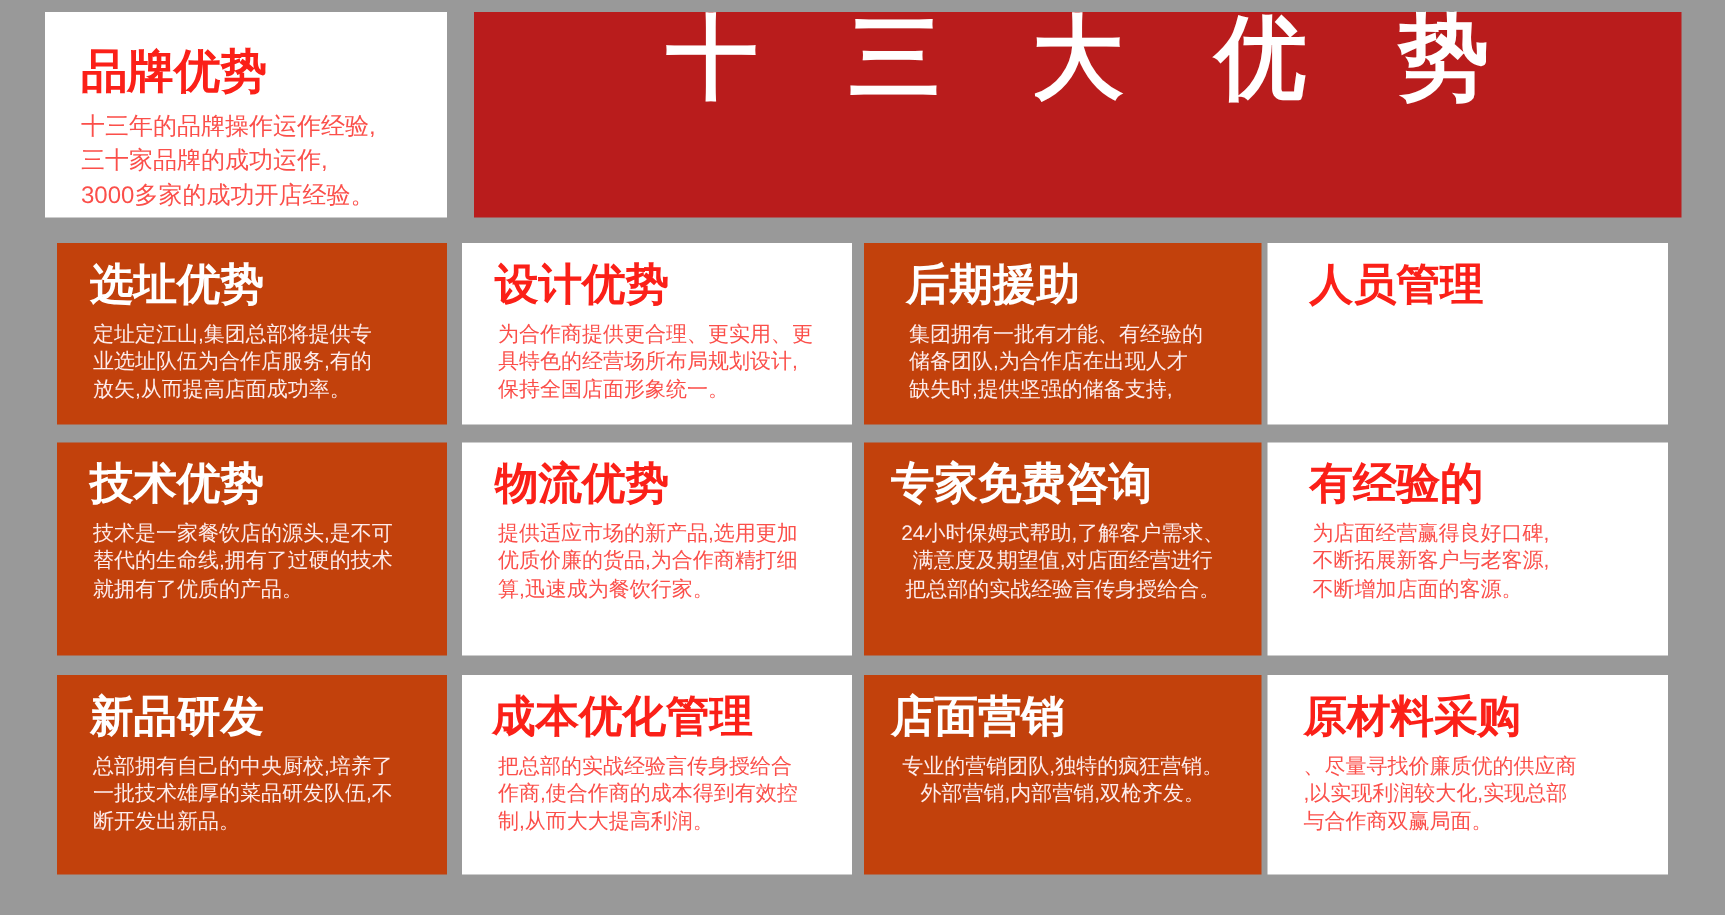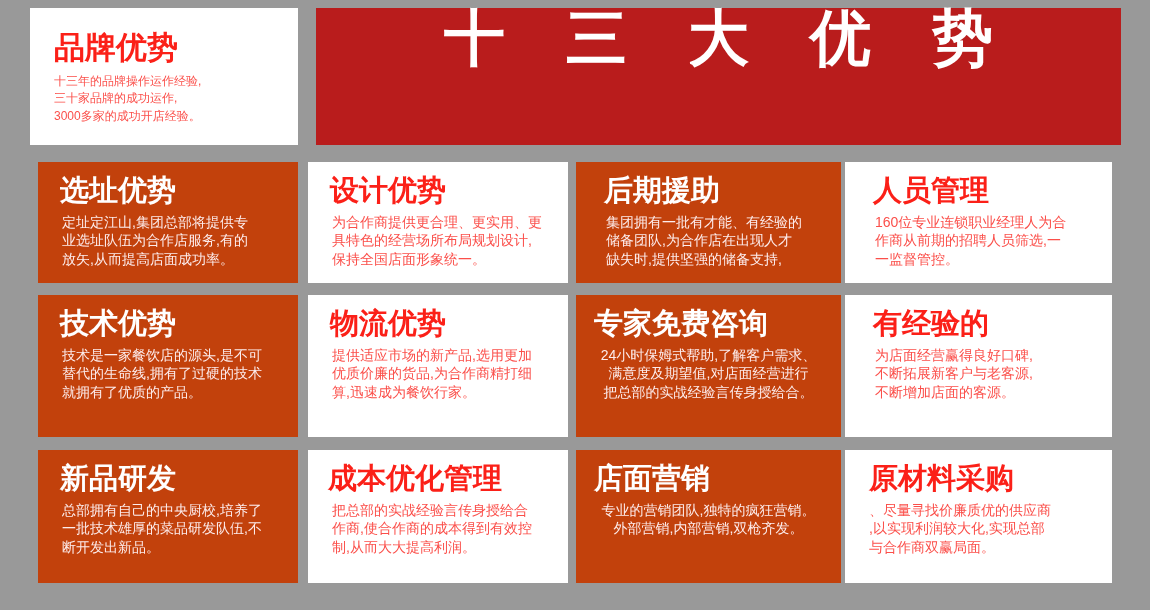--- a/index.html
+++ b/index.html
@@ -56,21 +56,21 @@
   #card-brand {
     left: 30px;  top: 8px;
     width: 268px; height: 137px;
     padding: 24px 0 0 24px;
   }
   #card-brand .card-title {
     font-size: 31px;
     margin-bottom: 10px;
   }
   #card-brand .card-body {
-    font-size: 12px;
+    font-size: 16px;
     line-height: 1.45;
   }
 
   #banner {
     position: absolute;
     left: 316px; top: 8px;
     width: 805px; height: 137px;
     background: #b91c1c;
     display: flex;
     align-items: flex-start;
@@ -169,25 +169,20 @@
     <div class="card-title">后期援助</div>
     <div class="card-body">
       <div>集团拥有一批有才能、有经验的</div>
       <div>储备团队,为合作店在出现人才</div>
       <div>缺失时,提供坚强的储备支持,</div>
     </div>
   </div>
 
   <div class="card white col4 row2" id="card-staff">
     <div class="card-title">人员管理</div>
-    <div class="card-body">
-      <div>160位专业连锁职业经理人为合</div>
-      <div>作商从前期的招聘人员筛选,一</div>
-      <div>一监督管控。</div>
-    </div>
   </div>
 
   <div class="card red col1 row3" id="card-tech">
     <div class="card-title">技术优势</div>
     <div class="card-body">
       <div>技术是一家餐饮店的源头,是不可</div>
       <div>替代的生命线,拥有了过硬的技术</div>
       <div>就拥有了优质的产品。</div>
     </div>
   </div>

